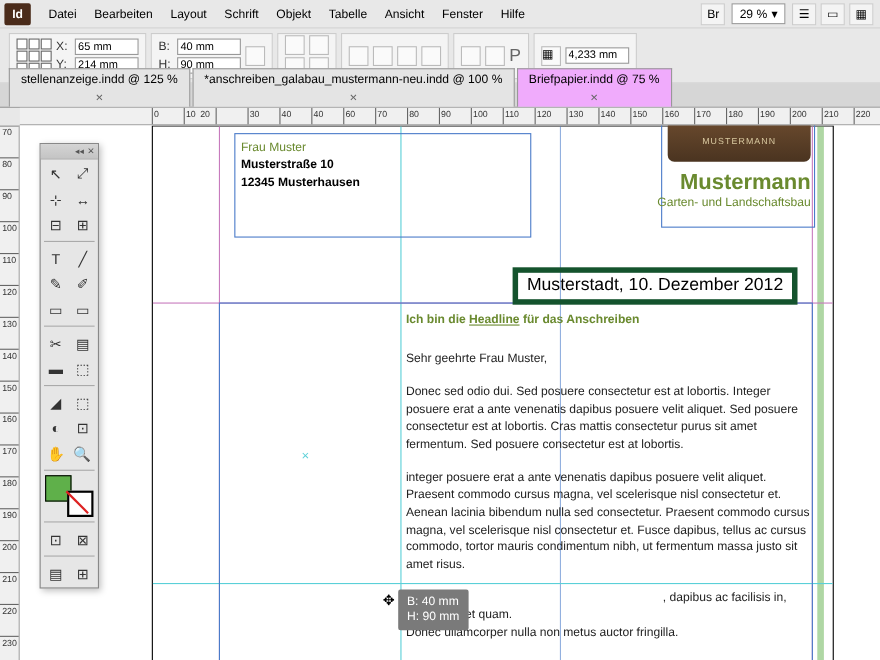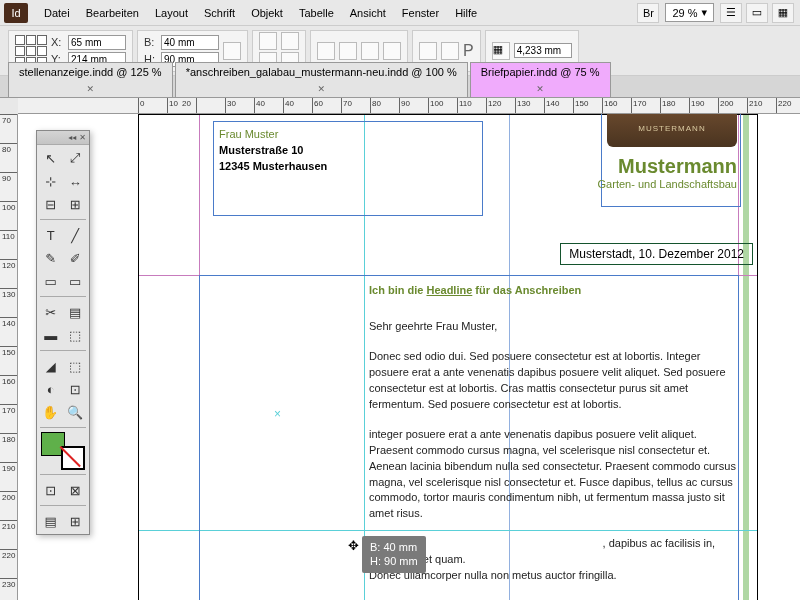--- a/index.html
+++ b/index.html
@@ -1,18 +1,18 @@
 <!DOCTYPE html>
 <html><head>
 <meta charset="utf-8">
 <style>
 *{box-sizing:border-box;margin:0;padding:0;font-family:Tahoma,Arial,sans-serif;font-size:11px;}
 body{background:#e8e8e8;overflow:hidden;width:800px;height:600px;position:relative;}
 .menubar{background:#e8e8e8;height:26px;display:flex;align-items:center;padding:0 4px;border-bottom:1px solid #ccc;}
-.menubar .logo{width:24px;height:20px;background:#4a2b1a;color:#fff;display:flex;align-items:center;justify-content:center;font-weight:normal;border-radius:2px;margin-right:8px;font-size:11px;}
+.menubar .logo{width:24px;height:20px;background:#4a2b1a;color:#fff;display:flex;align-items:center;justify-content:center;font-weight:bold;border-radius:2px;margin-right:8px;font-size:11px;}
 .menubar .menu-item{padding:4px 8px;cursor:default;}
 .menubar .spacer{flex:1;}
 .menubar .zoombox{border:1px solid #999;background:#fff;padding:2px 6px;margin:0 4px;display:flex;align-items:center;gap:4px;}
 .menubar .iconbtn{width:22px;height:20px;border:1px solid #ccc;background:#f4f4f4;margin:0 2px;display:flex;align-items:center;justify-content:center;}
 .ctrlbar{background:#e8e8e8;height:50px;border-bottom:1px solid #ccc;display:flex;align-items:center;padding:0 8px;gap:4px;}
 .ctrlbar .chunk{border:1px solid #ccc;background:#f4f4f4;height:42px;display:flex;align-items:center;padding:0 6px;gap:4px;}
 .ctrlbar .stack{display:flex;flex-direction:column;gap:2px;}
 .ctrlbar .rowf{display:flex;align-items:center;gap:3px;}
 .ctrlbar .lab{color:#333;width:14px;}
 .ctrlbar input{width:58px;border:1px solid #999;padding:1px 2px;font-size:10px;background:#fff;}
@@ -36,21 +36,21 @@
 .mg{background:#c77bbd;}
 .cy{background:#5ad0d8;}
 .gr{background:#5fb04a;}
 .bl{background:#4a7bc9;opacity:.6;}
 .logo-badge{position:absolute;top:-6px;right:20px;width:130px;height:38px;background:linear-gradient(#6b4a2e,#4a3420);border-radius:6px;display:flex;align-items:center;justify-content:center;color:#d9c9a0;font-size:8px;letter-spacing:1px;}
 .company{position:absolute;top:40px;right:20px;text-align:right;}
 .company .name{color:#6a8a2f;font-size:20px;font-weight:bold;}
 .company .sub{color:#6a8a2f;font-size:11px;}
 .addr{position:absolute;top:12px;left:80px;font-size:11px;line-height:1.45;}
 .addr .n{color:#6a8a2f;}
-.datebox{position:absolute;top:128px;right:4px;border:1px solid #14532d;padding:3px 8px;font-size:12px;}
+.datebox{position:absolute;top:128px;right:32px;border:5px solid #14532d;padding:3px 8px;font-size:16px;}
 .headline{position:absolute;top:168px;left:230px;color:#6a8a2f;font-size:12px;font-weight:bold;}
 .headline .u{text-decoration:underline;}
 .body{position:absolute;top:204px;left:230px;width:370px;font-size:11px;line-height:1.45;color:#222;}
 .body p{margin-bottom:14px;}
 .tooltip{position:absolute;background:#7a7a7a;color:#fff;padding:4px 8px;font-size:10px;border-radius:2px;line-height:1.3;}
 .toolbox{position:absolute;top:130px;left:36px;width:54px;background:#e6e6e6;border:1px solid #888;box-shadow:2px 2px 6px rgba(0,0,0,.25);}
 .toolbox .hdr{height:14px;background:linear-gradient(#d4d4d4,#c4c4c4);border-bottom:1px solid #aaa;display:flex;align-items:center;justify-content:flex-end;padding:0 3px;gap:3px;}
 .toolbox .hdr span{font-size:8px;color:#555;}
 .toolbox .tgrid{display:grid;grid-template-columns:1fr 1fr;gap:1px;padding:2px;}
 .toolbox .tool{height:22px;background:#e6e6e6;border:1px solid transparent;display:flex;align-items:center;justify-content:center;font-size:13px;color:#333;}

